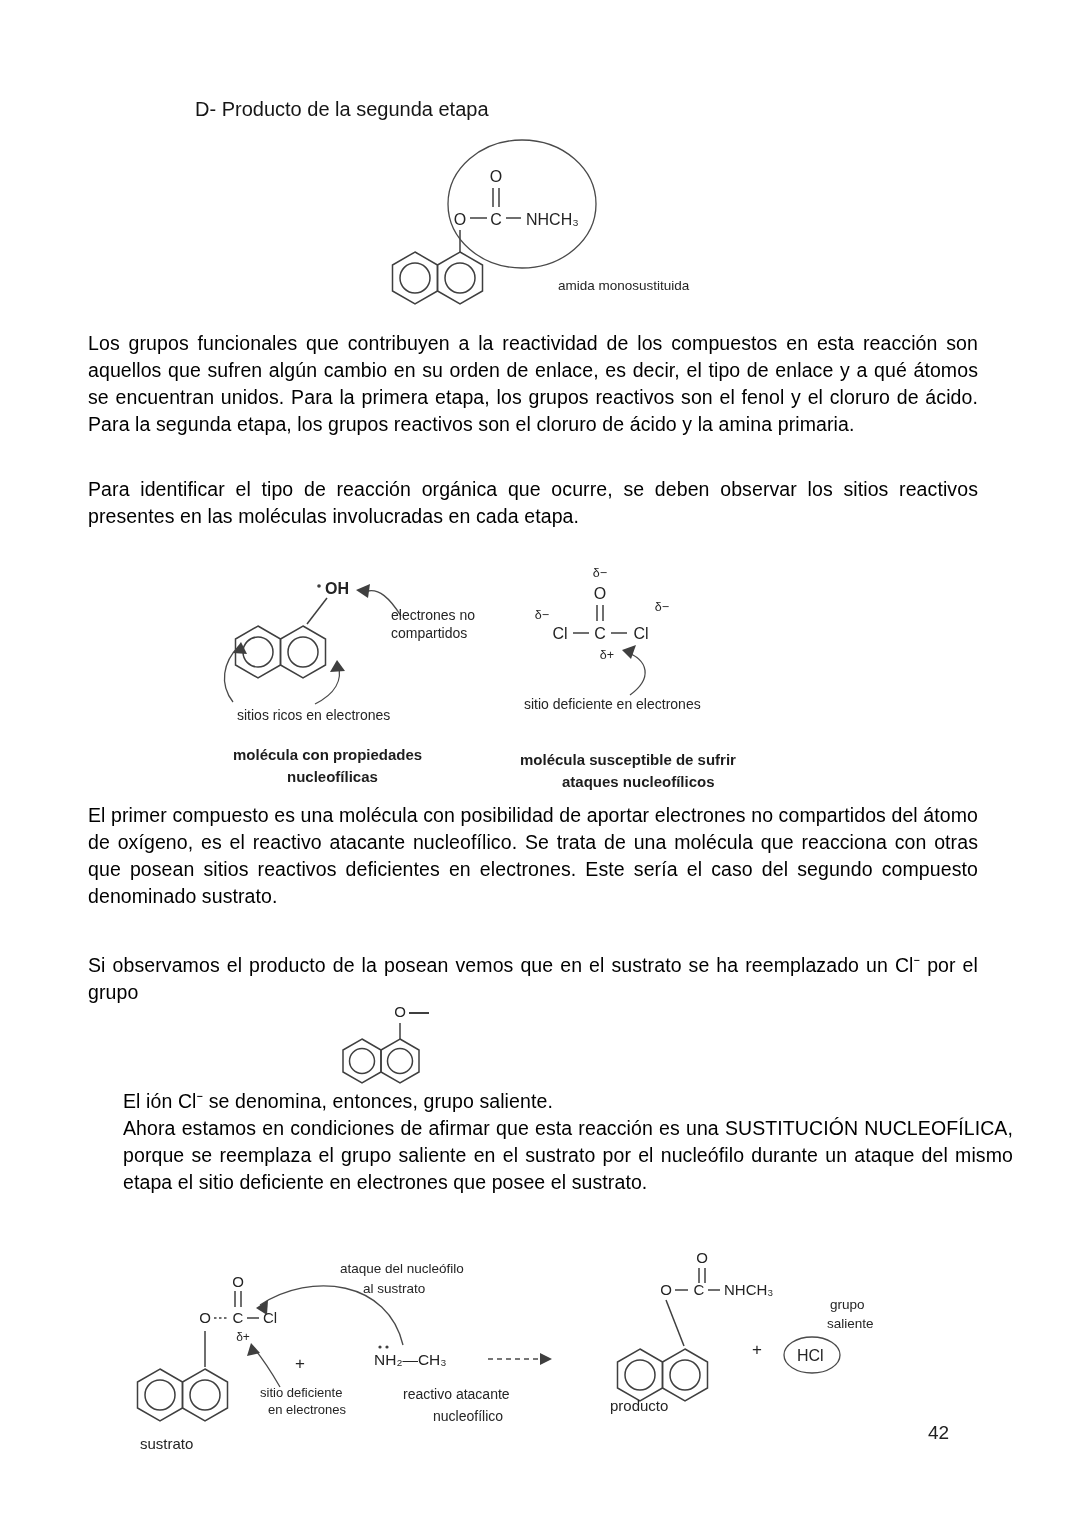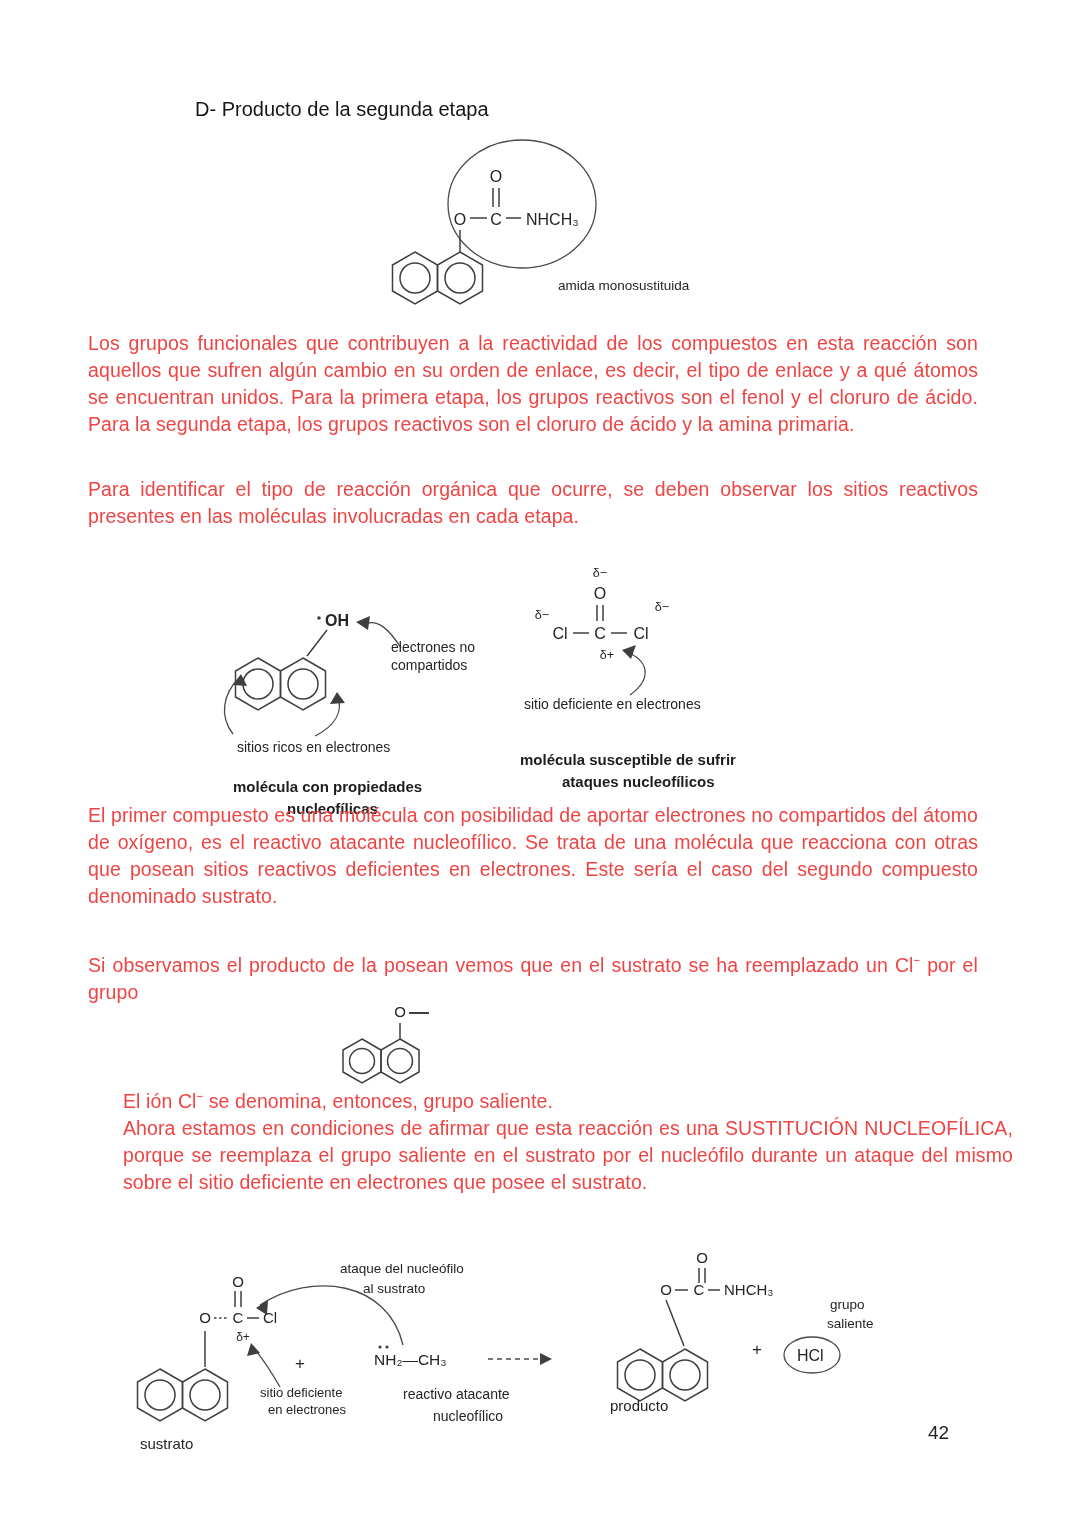--- a/index.html
+++ b/index.html
@@ -11,21 +11,21 @@
     background:#ffffff;
     margin:0 auto;
     overflow:hidden;
     color:#1b1b1b;
     padding-left:16px;
   }
   .abs { position:absolute; }
   .heading { font-size:20px; color:#161616; }
   .body-text {
     font-size:19.5px; line-height:27px;
-    text-align:justify; color:#ef4444;
+    text-align:justify; color:#000000;
     letter-spacing:0.1px;
   }
   .page-number { font-size:19px; color:#222; }
   svg text {
     font-family:"Liberation Sans", sans-serif;
     fill:#242424;
   }
   .struct { stroke:#3f3f3f; stroke-width:1.5; fill:none; }
   .struct-thin { stroke:#4a4a4a; stroke-width:1.3; fill:none; }
   .ah { fill:#3f3f3f; stroke:none; }
@@ -57,21 +57,21 @@
       <text x="166" y="95" text-anchor="middle" font-size="16">C</text>
       <text x="196" y="95" font-size="16">NHCH₃</text>
       <text x="228" y="160" font-size="13.5">amida monosustituida</text>
     </svg>
   </div>
 
   <div class="abs body-text" style="left:88px; top:330px; width:890px;">Los grupos funcionales que contribuyen a la reactividad de los compuestos en esta reacción son aquellos que sufren algún cambio en su orden de enlace, es decir, el tipo de enlace y a qué átomos se encuentran unidos. Para la primera etapa, los grupos reactivos son el fenol y el cloruro de ácido. Para la segunda etapa, los grupos reactivos son el cloruro de ácido y la amina primaria.</div>
 
   <div class="abs body-text" style="left:88px; top:476px; width:890px;">Para identificar el tipo de reacción orgánica que ocurre, se deben observar los sitios reactivos presentes en las moléculas involucradas en cada etapa.</div>
 
-  <div class="abs" style="left:195px; top:584px; width:340px; height:245px;text-align:right;">
+  <div class="abs" style="left:195px; top:552px; width:340px; height:245px;text-align:right;">
     <svg width="340" height="245" viewBox="0 0 340 245">
       <g class="struct">
         <polygon points="63,74 85.5,87 85.5,113 63,126 40.5,113 40.5,87"></polygon>
         <polygon points="108,74 130.5,87 130.5,113 108,126 85.5,113 85.5,87"></polygon>
         <circle cx="63" cy="100" r="15"></circle>
         <circle cx="108" cy="100" r="15"></circle>
         <line x1="132" y1="46" x2="112" y2="72"></line>
       </g>
       <circle cx="124" cy="34" r="1.8" class="ah"></circle>
       <text x="130" y="42" font-size="16" font-weight="600">OH</text>
@@ -134,21 +134,21 @@
         <circle cx="70" cy="58" r="12.5"></circle>
         <line x1="70" y1="20" x2="70" y2="36"></line>
         <line x1="79" y1="10" x2="99" y2="10" stroke-width="2"></line>
       </g>
       <text x="70" y="14" text-anchor="middle" font-size="15">O</text>
     </svg>
   </div>
 
   <div class="abs" style="left:88px; top:1088px; width:890px;margin-left:35px;">
     <div class="body-text">El ión Cl⁻ se denomina, entonces, grupo saliente.</div>
-    <div class="body-text">Ahora estamos en condiciones de afirmar que esta reacción es una SUSTITUCIÓN NUCLEOFÍLICA, porque se reemplaza el grupo saliente en el sustrato por el nucleófilo durante un ataque del mismo sobre el sitio deficiente en electrones que posee el sustrato.</div>
+    <div class="body-text">Ahora estamos en condiciones de afirmar que esta reacción es una SUSTITUCIÓN NUCLEOFÍLICA, porque se reemplaza el grupo saliente en el sustrato por el nucleófilo durante un ataque del mismo etapa el sitio deficiente en electrones que posee el sustrato.</div>
   </div>
 
   <div class="abs" style="left:100px; top:1235px; width:880px; height:230px;">
     <svg width="880" height="230" viewBox="0 0 880 230">
 
       <text x="138" y="52" text-anchor="middle" font-size="15">O</text>
       <g class="struct">
         <line x1="135" y1="56" x2="135" y2="72"></line>
         <line x1="141" y1="56" x2="141" y2="72"></line>
         <line x1="114" y1="83" x2="128" y2="83" stroke-dasharray="2.5,2.5"></line>

